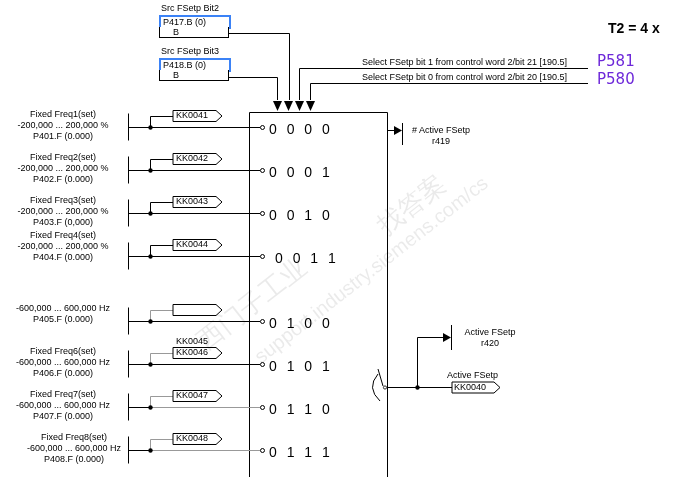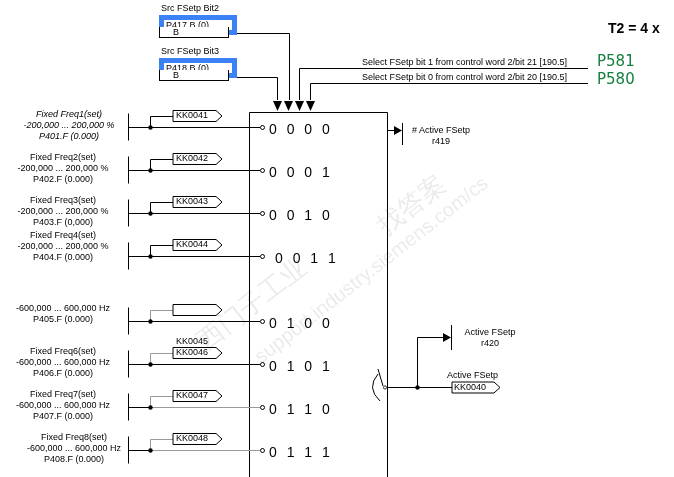--- a/index.html
+++ b/index.html
@@ -1,25 +1,25 @@
 <!DOCTYPE html>
 <html><head>
 <meta charset="utf-8">
 <style>
   html, body { margin:0; padding:0; background:#fff; }
   body { width:674px; height:477px; position:relative; overflow:hidden; font-family:"Liberation Sans", sans-serif; color:#000; }
   #diagram { position:absolute; left:0; top:0; width:674px; height:477px; }
   .t { position:absolute; font-size:9px; line-height:11px; white-space:nowrap; }
   .lbl { text-align:center; }
   .src-title { position:absolute; font-size:9px; }
-  .src-box { position:absolute; width:66px; height:10px; border:5px solid #3b82f6; font-size:9px; line-height:10px; padding-left:2px; background:#fff; }
+  .src-box { position:absolute; width:66px; height:10px; border:2px solid #3b82f6; font-size:9px; line-height:10px; padding-left:2px; background:#fff; }
   .src-conn { position:absolute; width:66px; height:10px; border:1px solid #000; border-top:none; font-size:9px; line-height:10px; padding-left:13px; box-sizing:content-box; background:#fff; }
   .kk { position:absolute; font-size:9px; line-height:10px; }
   .code { position:absolute; font-size:14px; letter-spacing:3px; }
-  .red { position:absolute; color:#15803d; font-size:15px; font-family:"DejaVu Sans", sans-serif; }
+  .red { position:absolute; color:#6d28d9; font-size:15px; font-family:"DejaVu Sans", sans-serif; }
   .title { position:absolute; font-weight:bold; font-size:14px; }
   .wm { position:absolute; color:#000; opacity:0.08; font-size:26px; transform:rotate(-38deg); transform-origin:left top; white-space:nowrap; }
 </style>
 </head>
 <body>
 
 <svg id="diagram" width="674" height="477" viewBox="0 0 674 477">
   <g stroke="#000" stroke-width="1" fill="none" id="wires">
 
     <path d="M249.5 477 V112.5 H387.5 V477"></path>
@@ -134,21 +134,21 @@
   <div>r419</div>
 </div>
 <div class="t lbl" style="left:456px;top:327px;width:68px;">
   <div>Active FSetp</div>
   <div>r420</div>
 </div>
 <div class="t" style="left:447px;top:370px;">Active FSetp</div>
 <div class="kk" style="left:454px;top:382px;">KK0040</div>
 
 <div id="row-labels">
-    <div class="t lbl" style="left: 6px; width: 126px; top: 109px; font-style: italic;">
+    <div class="t lbl" style="left: 0px; width: 126px; top: 109px;">
       <div>Fixed Freq1(set)</div>
       <div>-200,000 ... 200,000 %</div>
       <div>P401.F (0.000)</div>
     </div>
     <div class="kk" style="left: 176px; top: 110px;">KK0041</div>
     <div class="code" style="left: 269px; top: 121px;">0 0 0 0</div>
     <div class="t lbl" style="left: 0px; width: 126px; top: 152px;">
       <div>Fixed Freq2(set)</div>
       <div>-200,000 ... 200,000 %</div>
       <div>P402.F (0.000)</div>

